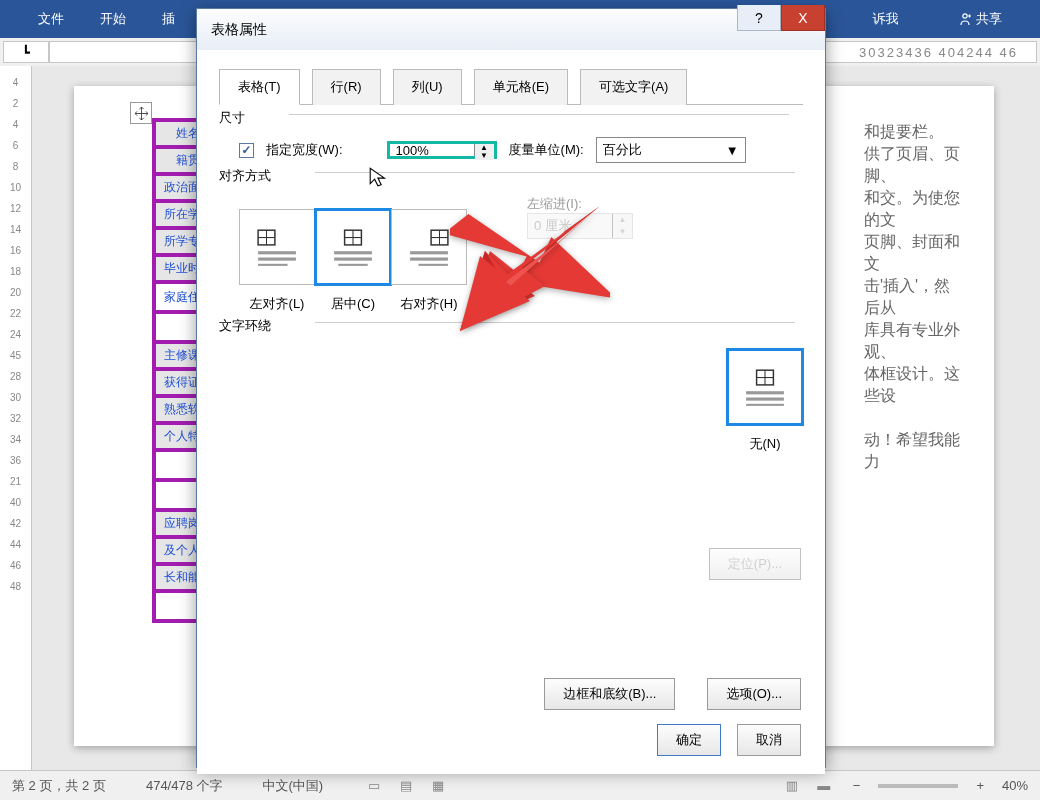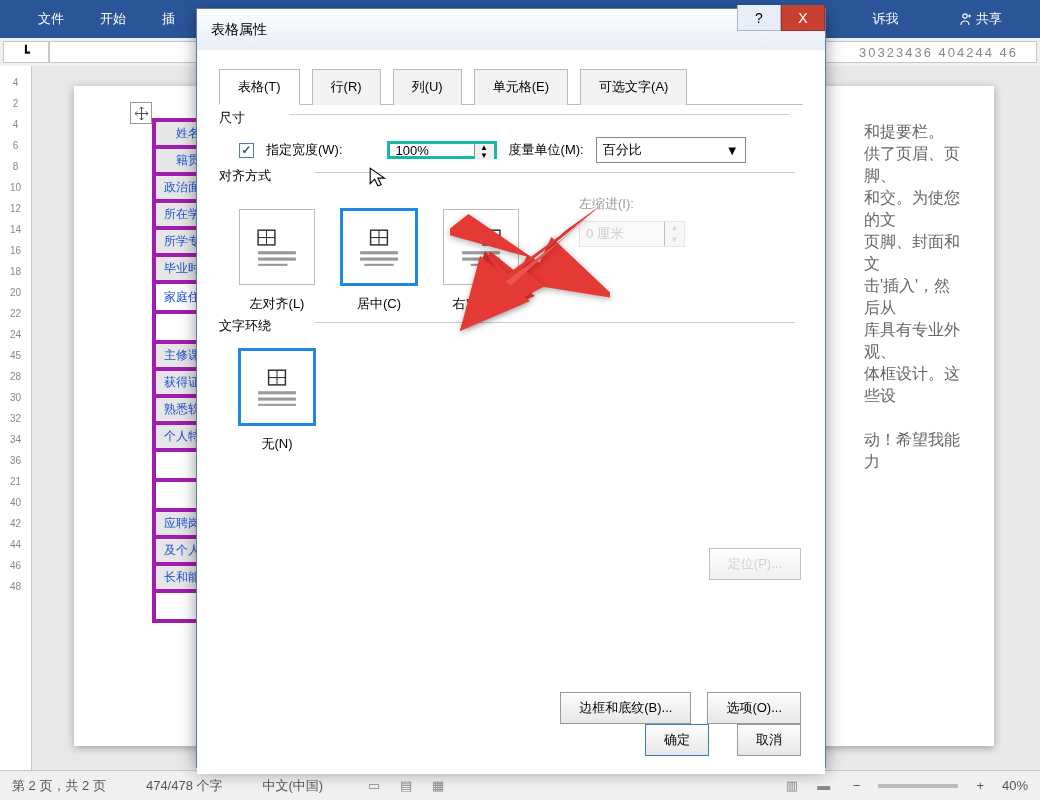--- a/index.html
+++ b/index.html
@@ -51,36 +51,36 @@
 .section-label { margin:4px 0 10px; }
 .section-row { display:flex; align-items:center; gap:12px; margin-left:20px;}
 .cb { width:15px; height:15px; border:1px solid #5a7aa2; display:inline-flex; align-items:center; justify-content:center; color:#2a5699; font-size:12px; font-weight:bold;}
 .spin-input { display:flex; border:3px solid #14b8a6; height:18px;margin-left:32px; }
 .spin-input input { border:none; width:84px; padding:0 6px; font-size:13px; }
 .spin-btns { width:20px; display:flex; flex-direction:column; border-left:1px solid #888;}
 .spin-btns button { flex:1; border:none; background:#f0f0f0; font-size:8px; line-height:1; cursor:pointer;}
 .select-like { border:1px solid #888; height:26px; width:150px; display:flex; align-items:center; padding:0 6px; justify-content:space-between;}
 .section-line { border-bottom:1px solid #ccc; margin-top:-8px; margin-left:40px;}
 
-.option-grid { display:flex; gap:26px; margin-left:20px; margin-top:14px;}
+.option-grid { display:flex; margin-left:20px; margin-top:14px;justify-content:flex-end;}
 .opt { text-align:center;}
 .opt-box { width:76px; height:76px; border:1px solid #bbb; display:flex; align-items:center; justify-content:center; flex-direction:column; gap:3px; }
 .opt-box.selected { border:2px solid #1e88e5; outline:1px solid #1e88e5;}
 .opt svg { width:42px; height:38px;}
 .opt-label { margin-top:10px; font-size:13px;}
 
 .indent-area { margin-left:auto; }
-.indent-label { color:#999; margin-bottom:8px; }
+.indent-label { color:#999; }
 .indent-input { display:flex; border:1px solid #ccc; height:26px; opacity:0.5;}
 .indent-input input { border:none; width:84px; padding:0 6px; background:#f5f5f5; color:#999;}
 
 .dlg-btn { border:1px solid #999; background:linear-gradient(#fdfdfd,#e7e7e7); padding:6px 18px; font-size:13px; cursor:pointer;}
 .dlg-btn.primary { border:1.5px solid #3d7bc4; }
-.dlg-footer { position:absolute; bottom:50px; right:24px; display:flex; gap:16px;}
-.dlg-footer2 { position:absolute; bottom:18px; right:24px; display:flex; gap:28px;}
+.dlg-footer { position:absolute; bottom:64px; right:24px; display:flex; gap:32px;}
+.dlg-footer2 { position:absolute; bottom:18px; right:24px; display:flex; gap:16px;}
 .positioning-btn { position:absolute; right:24px; top:498px;}
 
 .big-arrow { position:absolute; left:450px; top:196px; z-index:20; pointer-events:none;}
 .big-arrow svg { width:160px; height:140px; filter:drop-shadow(0 2px 3px rgba(0,0,0,0.3));}
 
 .cursor-ptr { position:absolute; left:368px; top:166px; z-index:21; pointer-events:none;}
 .cursor-ptr svg{width:22px;height:22px;}
 </style>
 </head>
 <body>

